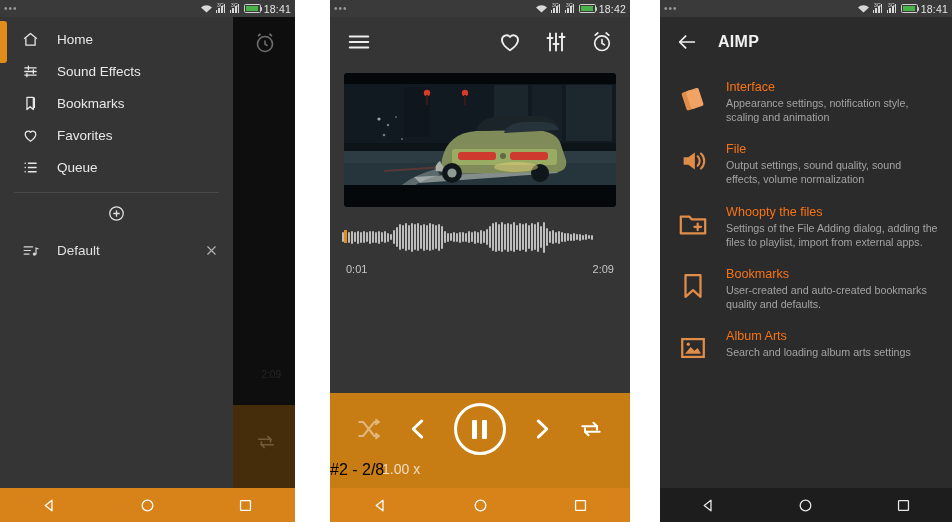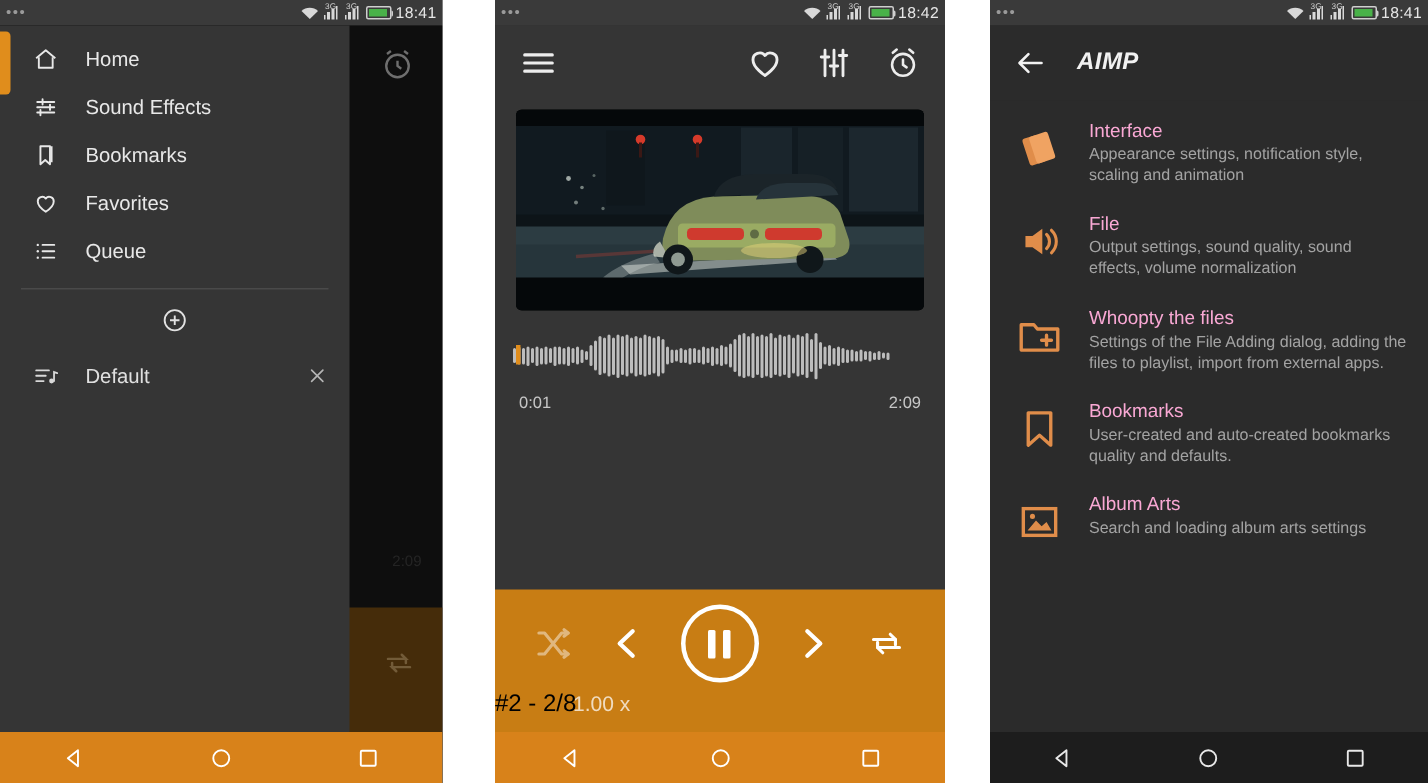--- a/index.html
+++ b/index.html
@@ -92,27 +92,27 @@
   .controls .m2wrap { position:relative; height:16px; margin-top:6px; }
   .controls .m2wrap .lft { position:absolute; left:16px; color:#f0dcc0; font-size:14px;padding-left:36px; }
   .playbtn { width:52px; height:52px; border:3px solid #fff; border-radius:50%;
     display:flex; align-items:center; justify-content:center; }
   .playbtn i { display:block; width:5px; height:19px; background:#fff; margin:0 2.5px; border-radius:1px; }
 
   
   #p3 .body { position:absolute; inset:17px 0 0 0; background:#2b2b2b; }
   .p3head { height:50px; display:flex; align-items:center; gap:20px; padding:0 16px;
     background:#2b2b2b; }
-  .p3head .ttl { color:#f2f2f2; font-size:16px; font-weight:bold; letter-spacing:.3px;font-style:italic; }
+  .p3head .ttl { color:#f2f2f2; font-size:16px; font-weight:bold; letter-spacing:.3px; }
   .setlist { padding:4px 0 0 0; }
   .setrow { display:flex; gap:16px; padding:9px 14px 9px 16px; align-items:flex-start; }
   .setrow .sicon { width:34px; height:34px; flex:0 0 34px; display:flex;
     align-items:center; justify-content:center; margin-top:2px; }
   .setrow .stx { flex:1; min-width:0; }
-  .setrow .sname { color:#f9a8d4; font-size:12.6px; margin-bottom:2px; }
+  .setrow .sname { color:#f97316; font-size:12.6px; margin-bottom:2px; }
   .setrow .sdesc { color:#a3a3a3; font-size:10.7px; line-height:1.32; }
 
   svg { display:block; }
 </style>
 </head>
 <body>
 
 <div class="stage">
 
 <div class="phone" id="p1">

